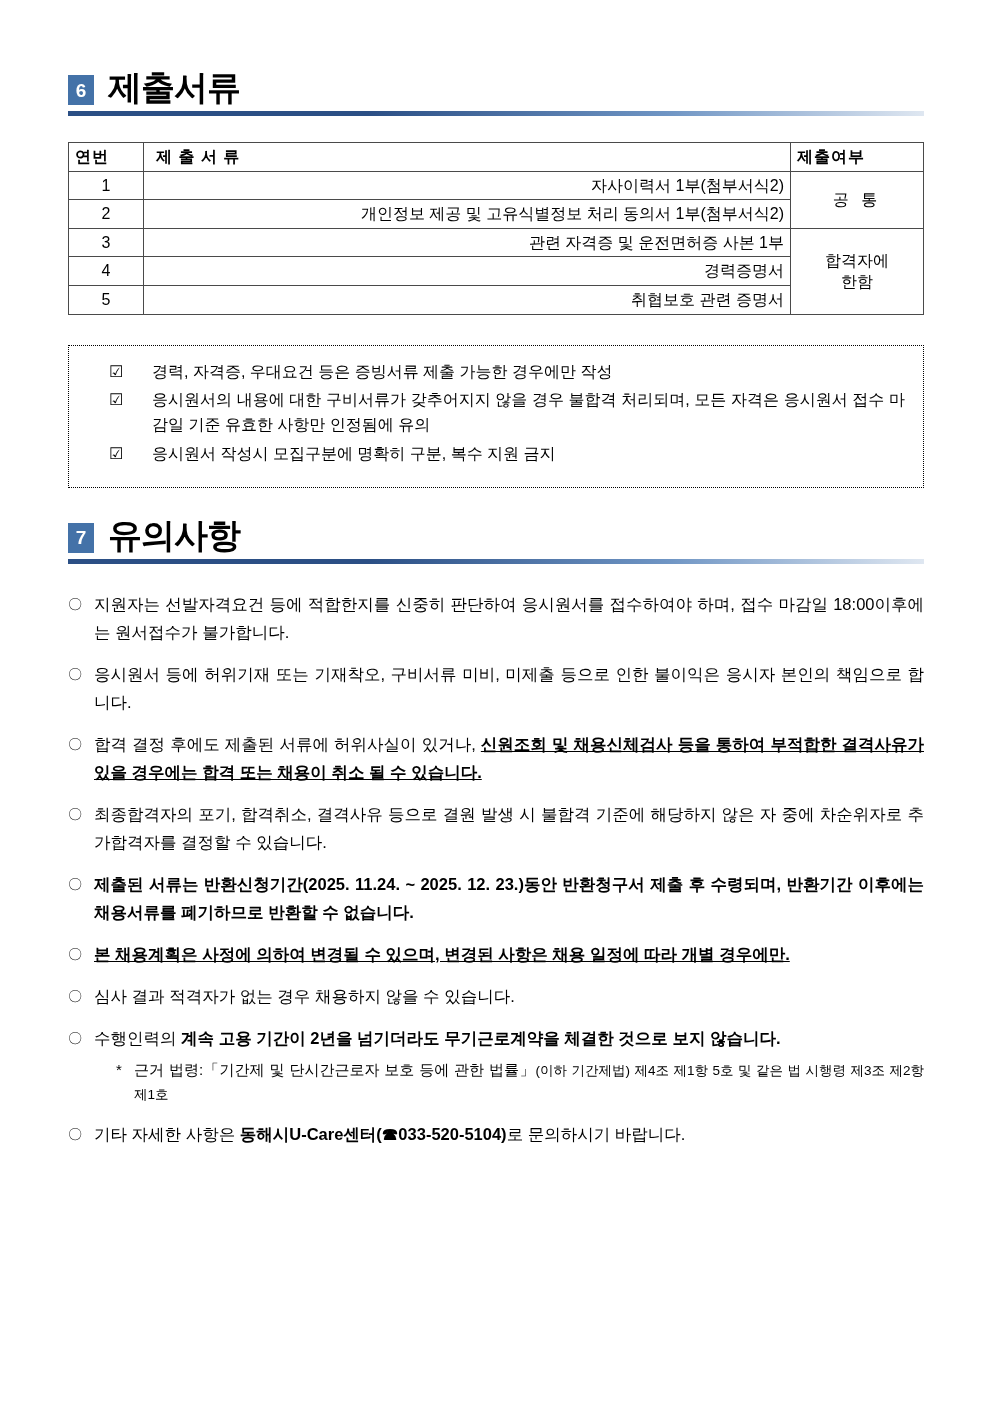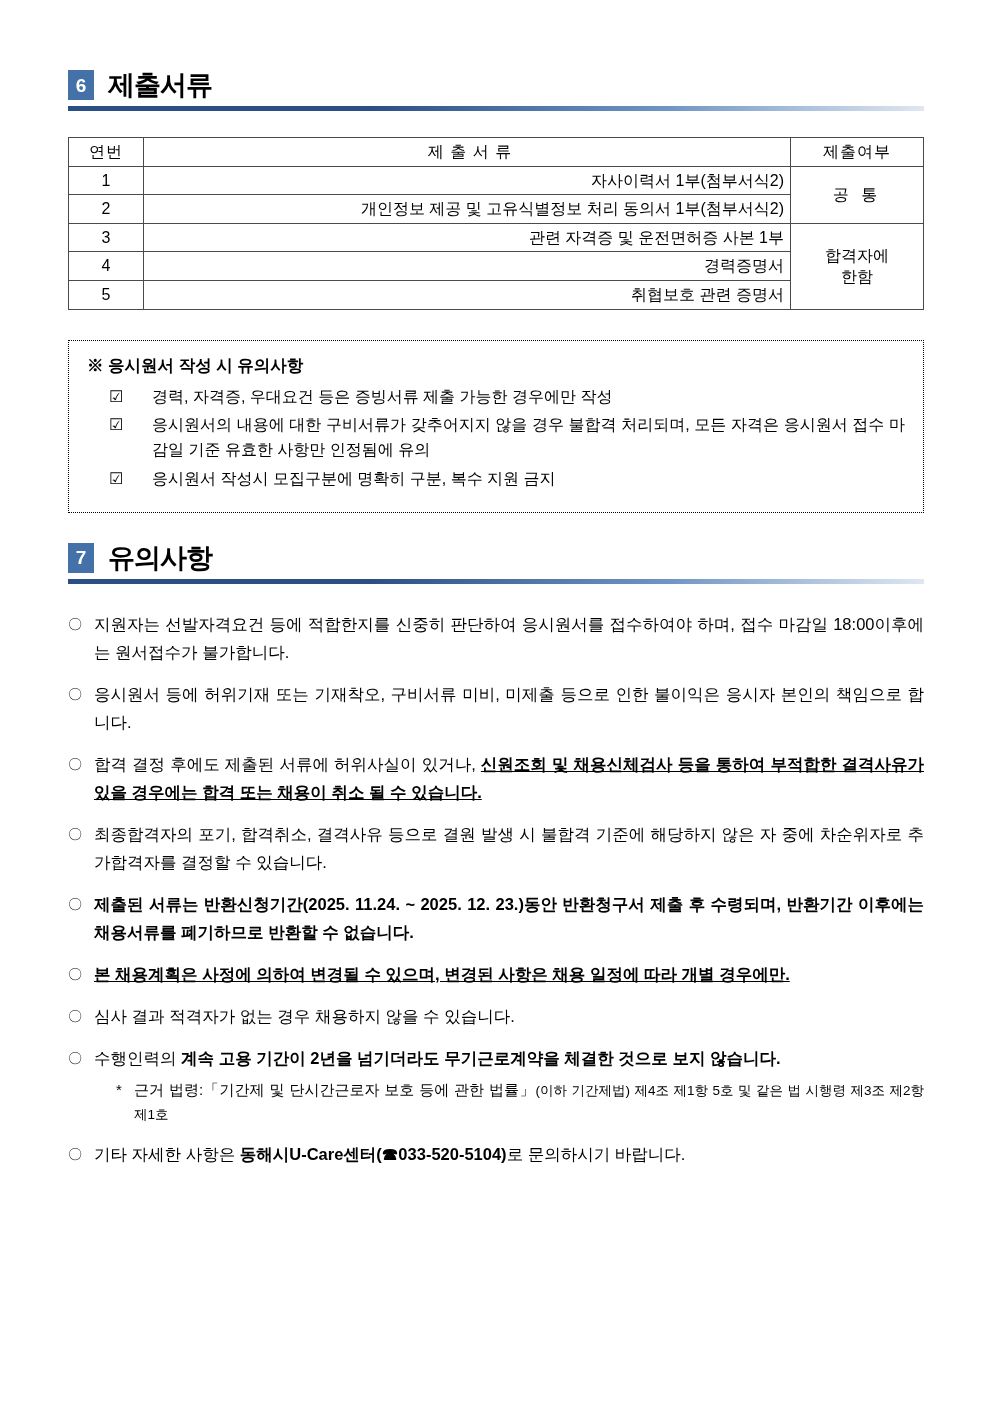--- a/index.html
+++ b/index.html
@@ -34,21 +34,21 @@
     background: #4472a8;
     color: #ffffff;
     font-size: 19px;
     font-weight: bold;
     display: flex;
     align-items: center;
     justify-content: center;
     line-height: 1;
   }
   .section-title {
-    font-size: 27px;
+    font-size: 34px;
     font-weight: bold;
     letter-spacing: -1px;
     line-height: 1;
     padding-bottom: 1px;
   }
   .section-rule {
     height: 5px;
     background: linear-gradient(to right, #2b4f85 0%, #2b4f85 35%, #6f95c4 70%, #dfe7f1 100%);
     margin-bottom: 26px;
   }
@@ -60,22 +60,22 @@
     table-layout: fixed;
   }
   table.doc-table th,
   table.doc-table td {
     border: 1px solid #4a4a4a;
     font-size: 16px;
     padding: 3px 6px;
     line-height: 1.35;
   }
   table.doc-table th {
-    text-align: center;
-    font-weight: normal;
+    text-align: left;
+    font-weight: bold;
     letter-spacing: 1px;
   }
   .col-no { width: 62px; text-align: center; }
   .col-doc { text-align: right; padding-left: 12px !important; }
   .col-sub { width: 120px; text-align: center; }
   .cell-center { text-align: center; margin-top: 14px; }
   .spaced { letter-spacing: 6px; }
   .spaced2 { letter-spacing: 4px; }
 
   
@@ -183,21 +183,20 @@
         <td class="col-doc">경력증명서</td>
       </tr>
       <tr>
         <td class="col-no">5</td>
         <td class="col-doc">취협보호 관련 증명서</td>
       </tr>
     </tbody>
   </table>
 
   <div class="note-box">
-    <div class="note-title">※ 응시원서 작성 시 유의사항</div>
 
     <div class="note-item">
       <span class="note-check">☑</span>
       <span class="note-text">경력, 자격증, 우대요건 등은 증빙서류 제출 가능한 경우에만 작성</span>
     </div>
     <div class="note-item">
       <span class="note-check">☑</span>
       <span class="note-text">응시원서의  내용에  대한  구비서류가  갖추어지지  않을  경우  불합격  처리되며,  모든 자격은 응시원서 접수 마감일 기준 유효한 사항만 인정됨에 유의</span>
     </div>
     <div class="note-item">

